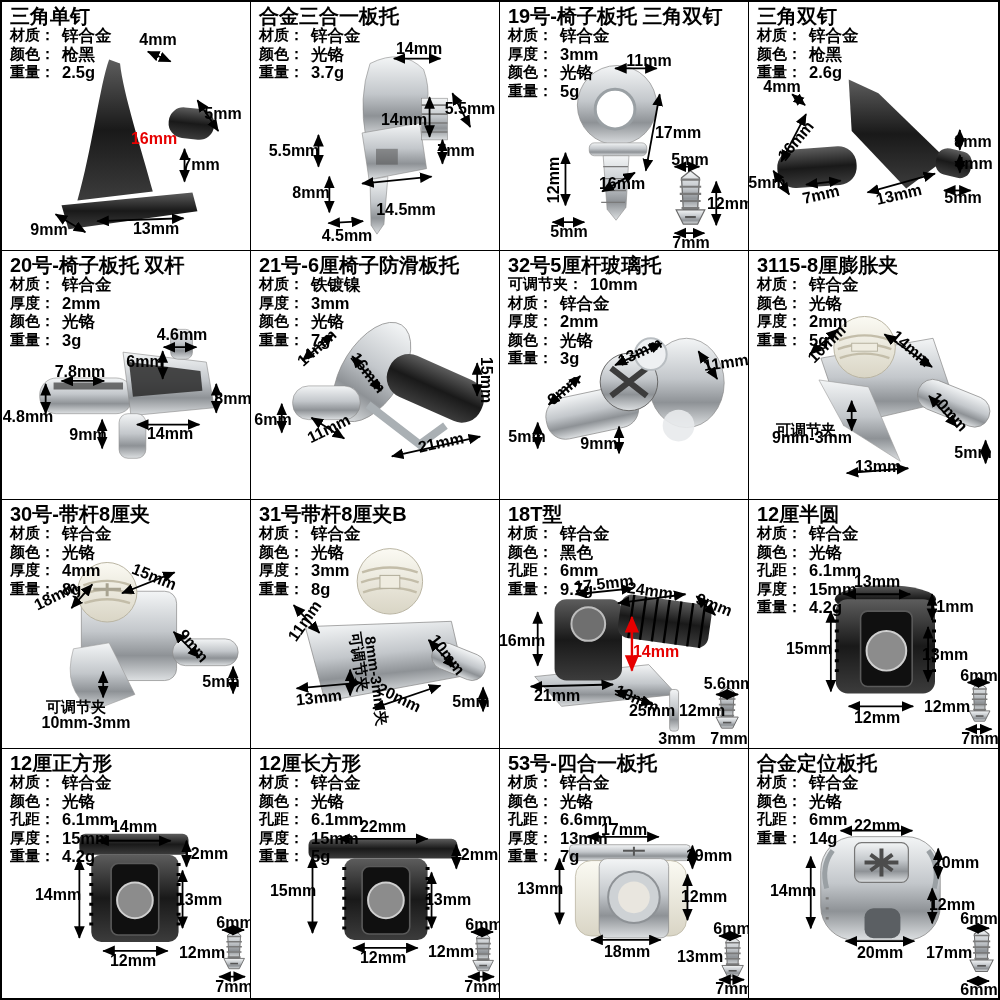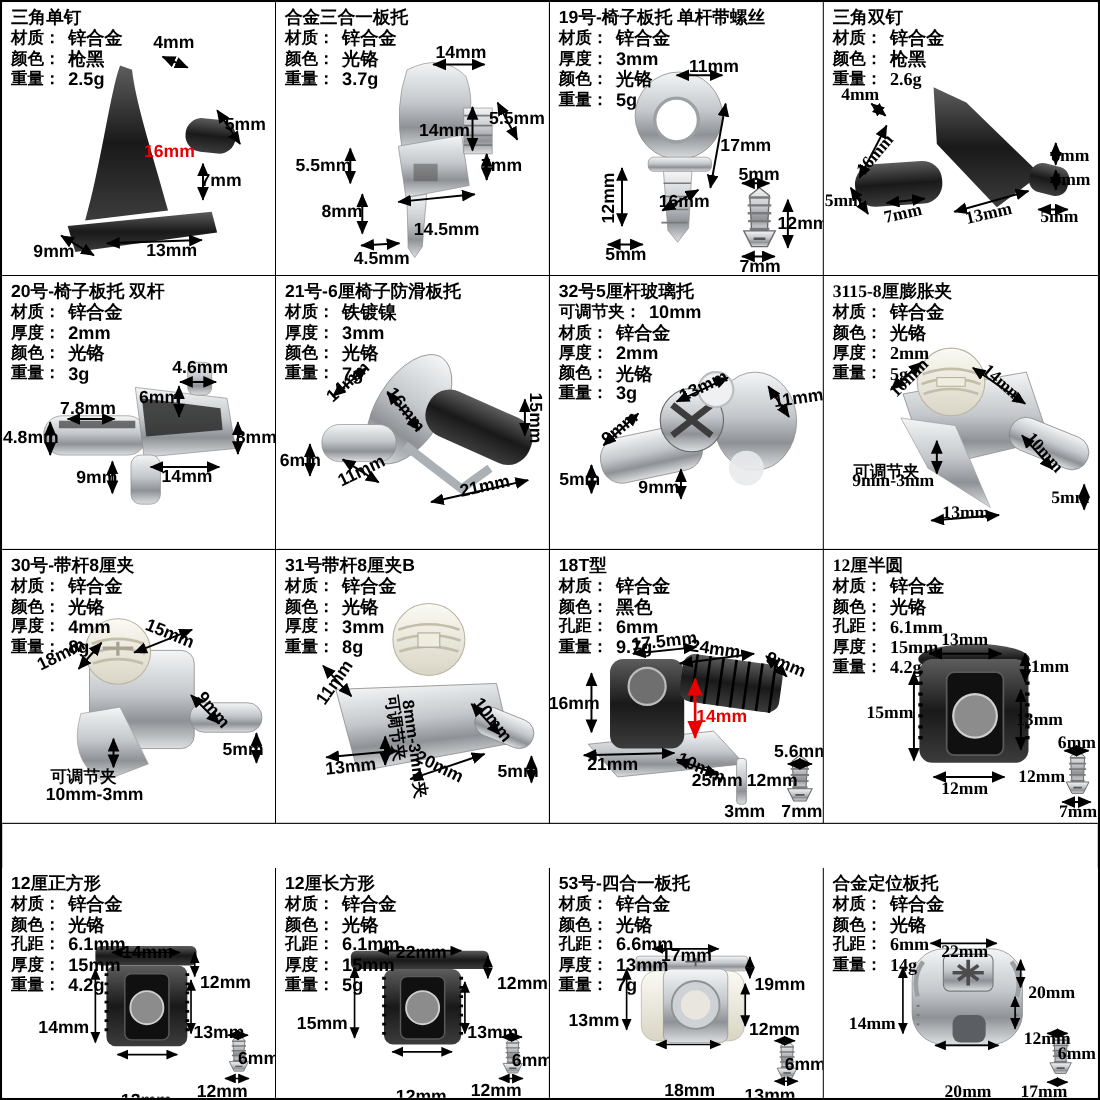--- a/index.html
+++ b/index.html
@@ -8,25 +8,25 @@
     border:2px solid #000;
     display:grid;
     grid-template-columns:repeat(4,1fr);
     grid-template-rows:repeat(4,1fr);
     font-family:"Liberation Sans",sans-serif;
   }
   .cell{
     position:relative;background:#fff;overflow:hidden;
     border-right:1px solid #000;border-bottom:1px solid #000;
   }
-  .cell:nth-child(4n){border-right:none;font-family:Liberation Serif, serif;}
-  .cell:nth-child(n+13){border-bottom:none;margin-top:40px;}
+  .cell:nth-child(4n){border-right:none;}
+  .cell:nth-child(n+13){border-bottom:none;}
   .art{position:absolute;left:0;top:0;width:100%;height:100%;z-index:1;pointer-events:none;}
   .hdr{position:absolute;left:8px;top:5px;z-index:3;}
-  .title{font-weight:bold;font-size:16px;color:#000;white-space:nowrap;line-height:19px;}
+  .title{font-weight:bold;font-size:20px;color:#000;white-space:nowrap;line-height:19px;}
   .spec{display:flex;gap:7px;font-weight:bold;color:#000;line-height:18.5px;white-space:nowrap;}
   .spec .lbl{font-size:15px;}
   .spec .val{font-size:16.5px;}
   .dim{
     position:absolute;z-index:2;font-weight:bold;font-size:16px;color:#000;
     white-space:nowrap;transform:translate(-50%,-50%);line-height:16px;
   }
   .dim.red{color:#e60000;}
   .dim.cjk{font-size:15px;}
   line.ar,path.ar{stroke:#000;stroke-width:1.8;marker-start:url(#ah);marker-end:url(#ah);}
@@ -153,21 +153,21 @@
       <line class="ar" x1="116" y1="67" x2="158" y2="67"></line>
       <line class="ar" x1="161" y1="93" x2="147" y2="170"></line>
       <line class="ar" x1="66" y1="152" x2="66" y2="205"></line>
       <line class="ar" x1="103" y1="191" x2="136" y2="172"></line>
       <line class="ar" x1="53" y1="222" x2="85" y2="222"></line>
       <line class="ar" x1="176" y1="166" x2="201" y2="166"></line>
       <line class="ar" x1="218" y1="181" x2="218" y2="225"></line>
       <line class="ar" x1="176" y1="233" x2="206" y2="233"></line>
     </svg>
     <div class="hdr">
-      <div class="title">19号-椅子板托 单杆带螺丝</div>
+      <div class="title">19号-椅子板托 三角双钉</div>
       <div class="spec">
           <span class="lbl">材质：</span>
           <span class="val">锌合金</span>
         </div>
       <div class="spec">
           <span class="lbl">厚度：</span>
           <span class="val">3mm</span>
         </div>
       <div class="spec">
           <span class="lbl">颜色：</span>
@@ -258,21 +258,21 @@
           <span class="val">光铬</span>
         </div>
       <div class="spec">
           <span class="lbl">重量：</span>
           <span class="val">3g</span>
         </div>
     </div>
     <span class="dim" style="left:180px;top:84px">4.6mm</span>
     <span class="dim" style="left:143px;top:111px">6mm</span>
     <span class="dim" style="left:78px;top:121px">7.8mm</span>
-    <span class="dim" style="left:26px;top:148px">4.8mm</span>
+    <span class="dim" style="left:26px;top:166px">4.8mm</span>
     <span class="dim" style="left:231px;top:148px">8mm</span>
     <span class="dim" style="left:86px;top:184px">9mm</span>
     <span class="dim" style="left:168px;top:183px">14mm</span>
   </div>
 
   <div class="cell">
     <svg class="art" viewBox="0 0 250 250">
       <ellipse cx="122" cy="122" rx="30" ry="56" fill="url(#gc)" stroke="#888" stroke-width="0.7" transform="rotate(32 122 122)"></ellipse>
       <rect x="42" y="136" width="68" height="34" rx="16" fill="url(#gc)" stroke="#888" stroke-width="0.6"></rect>
       <rect x="135" y="116" width="102" height="45" rx="21" fill="url(#gd)" transform="rotate(24 186 138)"></rect>

